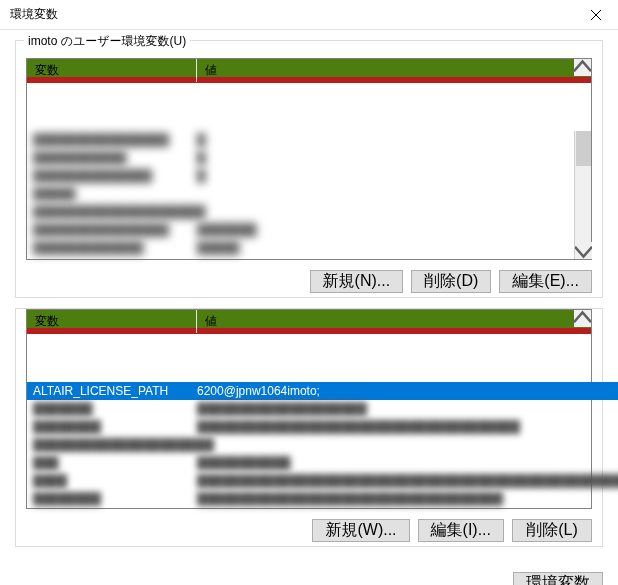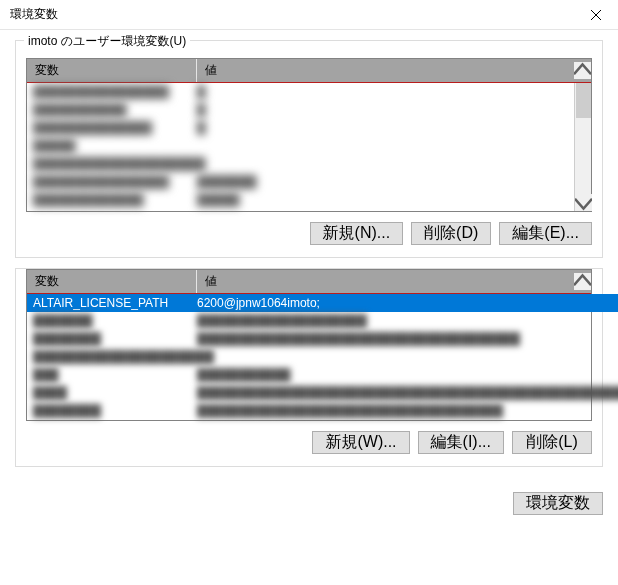--- a/index.html
+++ b/index.html
@@ -6,32 +6,32 @@
   html, body { margin:0; padding:0; }
   body { background:#fff; width:618px; height:585px; overflow:hidden; font-size:12px; color:#000; }
 
   .titlebar { height:30px; display:flex; align-items:center; justify-content:space-between; padding:0 0 0 10px; border-bottom:1px solid #e5e5e5;text-align:right; }
   .titlebar .title { font-size:12px; }
   .close-btn { width:45px; height:30px; display:flex; align-items:center; justify-content:center; cursor:pointer; }
   .close-btn svg { width:10px; height:10px; }
 
   .content { padding:10px 15px 10px 15px; }
 
-  .groupbox { border:1px solid #dcdcdc; margin-bottom:10px; padding-bottom:12px; }
+  .groupbox { border:1px solid #dcdcdc; margin-bottom:10px; padding-bottom:4px; }
   .groupbox .legend { position:relative; top:-8px; left:8px; background:#fff; display:inline-block; padding:0 4px; font-size:12px; }
 
   .table-shell { border:1px solid #828282; margin:0 10px; padding:0; }
-  .table-head { display:flex; background:#a3a3a3; border-bottom:1px solid #b91c1c; height:24px; align-items:center; }
+  .table-head { display:flex; background:#4d7c0f; border-bottom:6px solid #b91c1c; height:24px; align-items:flex-start; }
   .th { padding:3px 8px; font-size:12px; }
   .th.var { width:170px; border-right:1px solid #e5e5e5;}
   .th.val { flex:1; }
   .scrollcol { width:17px; background:#f0f0f0; border-left:1px solid #cdcdcd; display:flex; flex-direction:column; justify-content:flex-start; align-items:center;}
   .scroll-thumb { width:15px; background:#cdcdcd; margin-top:0; }
 
-  .table-body { display:flex; }
+  .table-body { display:flex;margin-top:48px; }
   .rows { flex:1; }
   .row { display:flex; height:18px; align-items:center; font-size:12px; padding:0 6px; }
   .row.sel { background:#0078d7; color:#fff; }
   .row .cell-var { width:164px; white-space:nowrap; overflow:hidden; }
   .row .cell-val { flex:1; white-space:nowrap; overflow:hidden; }
 
   .blur-row { filter: blur(4px); color:#666; }
   .blur-row2 { filter: blur(3px); color:#555; }
 
   .btn-row { display:flex; justify-content:flex-end; gap:8px; padding:10px 10px 0 10px; }

